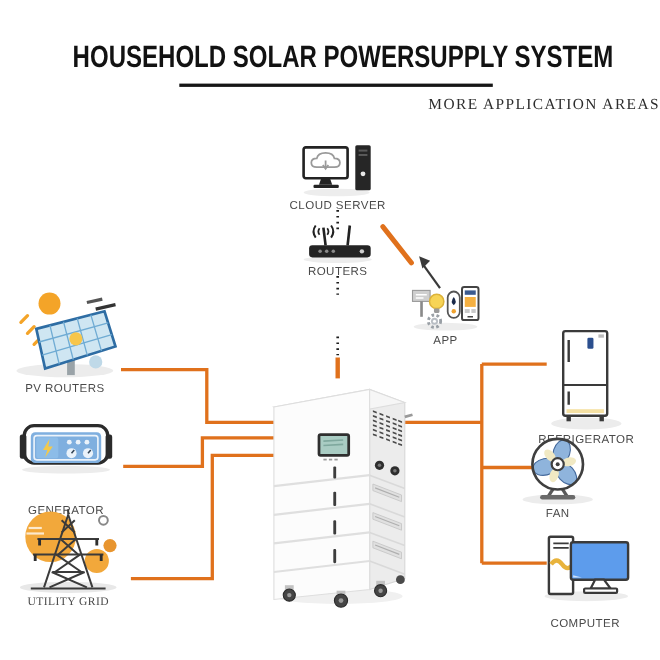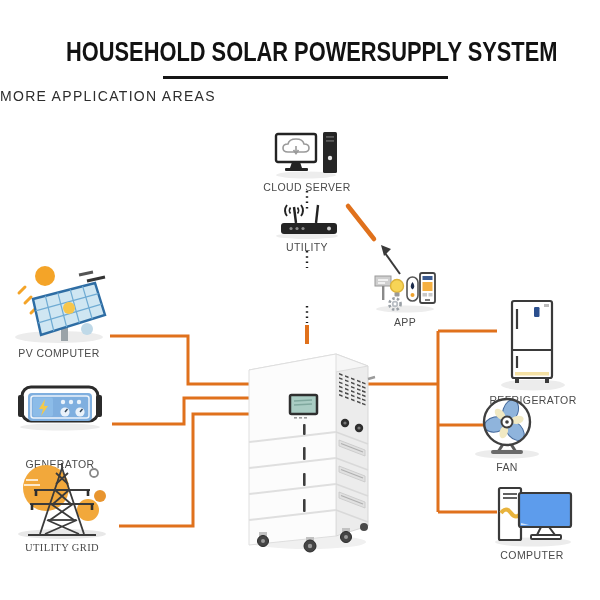--- a/index.html
+++ b/index.html
@@ -2,41 +2,41 @@
 <html><head>
 <meta charset="utf-8">
 <style>
   html,body{margin:0;padding:0;background:#fff;}
   .stage{position:relative;width:600px;height:600px;background:#fff;overflow:hidden;
          font-family:"Liberation Sans",sans-serif;}
   .title{position:absolute;top:36px;left:0;width:600px;text-align:center;
          font-size:28px;font-weight:bold;color:#121212;white-space:nowrap;
          transform:scaleX(0.78);letter-spacing:0;}
   .title-underline{position:absolute;left:163px;top:76px;width:285px;height:3px;background:#161616;}
-  .subtitle{position:absolute;top:88px;left:0;width:600px;text-align:left;
-            font-size:14px;letter-spacing:1.3px;color:#2d2d2d;}
+  .subtitle{position:absolute;top:88px;left:0;width:600px;text-align:right;
+            font-size:14px;letter-spacing:1.3px;color:#2d2d2d;font-family:Liberation Serif, serif;}
   .connectors{position:absolute;left:0;top:0;}
   .oline{stroke:#E0711C;stroke-width:3;fill:none;}
   .odiag{stroke:#E0711C;stroke-width:4.5;stroke-linecap:round;fill:none;}
   .odash{stroke:#E0711C;stroke-width:4;fill:none;}
   .dot{stroke:#1d1d1d;stroke-width:2.4;fill:none;stroke-dasharray:1.5 3.8;}
   .node{position:absolute;display:flex;flex-direction:column;align-items:center;}
   .node svg{display:block;}
   .node-label{margin-top:2px;font-size:10.5px;letter-spacing:.4px;color:#4a4a4a;
               text-align:center;white-space:nowrap;}
   #n-cloud{left:252px;top:131px;width:110px;}
   #n-routers{left:260px;top:203px;width:94px;}
   #n-wifi{left:277px;top:258px;width:60px;}
-  #n-app{left:372px;top:240px;width:66px;}
+  #n-app{left:372px;top:228px;width:66px;}
   #n-pv{left:8px;top:263px;width:102px;}
   #n-generator{left:12px;top:383px;width:96px;gap:25px;}
   #n-utility{left:10px;top:460px;width:104px;font-family:Liberation Serif, serif;}
   #n-fridge{left:497px;top:298px;width:72px;}
   #n-fan{left:468px;top:397px;width:78px;}
-  #n-computer{left:489px;top:485px;width:86px;}
+  #n-computer{left:489px;top:485px;width:86px;gap:12px;}
   #n-unit{left:242px;top:348px;width:134px;height:206px;}
 </style>
 </head>
 <body>
 
 <div class="stage">
 
   <div class="title">HOUSEHOLD SOLAR POWERSUPPLY SYSTEM</div>
   <div class="title-underline"></div>
   <div class="subtitle">MORE APPLICATION AREAS</div>
@@ -78,21 +78,21 @@
       <path d="M21.5 4.5 Q19.3 7.5 21.5 10.5" fill="none" stroke="#222" stroke-width="1.6"></path>
       <path d="M32 2 Q36 7.5 32 13" fill="none" stroke="#222" stroke-width="1.8"></path>
       <path d="M28.5 4.5 Q30.7 7.5 28.5 10.5" fill="none" stroke="#222" stroke-width="1.6"></path>
       <line x1="47" y1="20" x2="49" y2="2" stroke="#222" stroke-width="2.4"></line>
       <rect x="12" y="20" width="56" height="11" rx="3" fill="#242424"></rect>
       <circle cx="22" cy="25.5" r="1.6" fill="#8a8a8a"></circle>
       <circle cx="28" cy="25.5" r="1.6" fill="#8a8a8a"></circle>
       <circle cx="34" cy="25.5" r="1.6" fill="#8a8a8a"></circle>
       <circle cx="60" cy="25.5" r="2" fill="#cfcfcf"></circle>
     </svg>
-    <div class="node-label">UTILITY</div>
+    <div class="node-label">ROUTERS</div>
   </div>
 
 
   <div class="node" id="n-app">
     <svg width="64" height="74" viewBox="0 0 64 74">
       <ellipse cx="32" cy="69" rx="29" ry="3.5" fill="#ededed"></ellipse>
       <line x1="27" y1="34" x2="12" y2="13" stroke="#3a3a3a" stroke-width="2"></line>
       <polygon points="8,5 18,9 11,16" fill="#3a3a3a"></polygon>
       <rect x="2" y="36" width="16" height="10" fill="#cfcfcf" stroke="#9a9a9a" stroke-width="1"></rect>
       <line x1="5" y1="40" x2="15" y2="40" stroke="#fff" stroke-width="1.4"></line>
@@ -133,21 +133,21 @@
         <line x1="36.4" y1="32.8" x2="44.8" y2="68"></line>
         <line x1="48.8" y1="29.6" x2="57.6" y2="64"></line>
         <line x1="61.2" y1="26.4" x2="70.4" y2="60"></line>
         <line x1="73.6" y1="23.2" x2="83.2" y2="56"></line>
         <line x1="26.6" y1="47.9" x2="89.3" y2="30.6"></line>
         <line x1="29.3" y1="59.8" x2="92.6" y2="41.1"></line>
       </g>
       <circle cx="60" cy="45" r="6" fill="#F7C64A"></circle>
       <circle cx="78" cy="66" r="6" fill="#BFD9E8"></circle>
     </svg>
-    <div class="node-label">PV COMPUTER</div>
+    <div class="node-label">PV ROUTERS</div>
   </div>
 
   <div class="node" id="n-generator">
     <svg width="92" height="48" viewBox="0 0 92 48">
       <ellipse cx="46" cy="44" rx="40" ry="3.5" fill="#ececec"></ellipse>
       <rect x="8" y="4" width="76" height="34" rx="9" fill="none" stroke="#2b2b2b" stroke-width="3"></rect>
       <rect x="4" y="12" width="6" height="22" rx="2" fill="#2b2b2b"></rect>
       <rect x="82" y="12" width="6" height="22" rx="2" fill="#2b2b2b"></rect>
       <rect x="14" y="10" width="64" height="28" rx="4" fill="#7FAFDF"></rect>
       <rect x="17" y="13" width="58" height="22" rx="2.5" fill="none" stroke="#ffffff" stroke-opacity="0.85" stroke-width="1.5"></rect>

